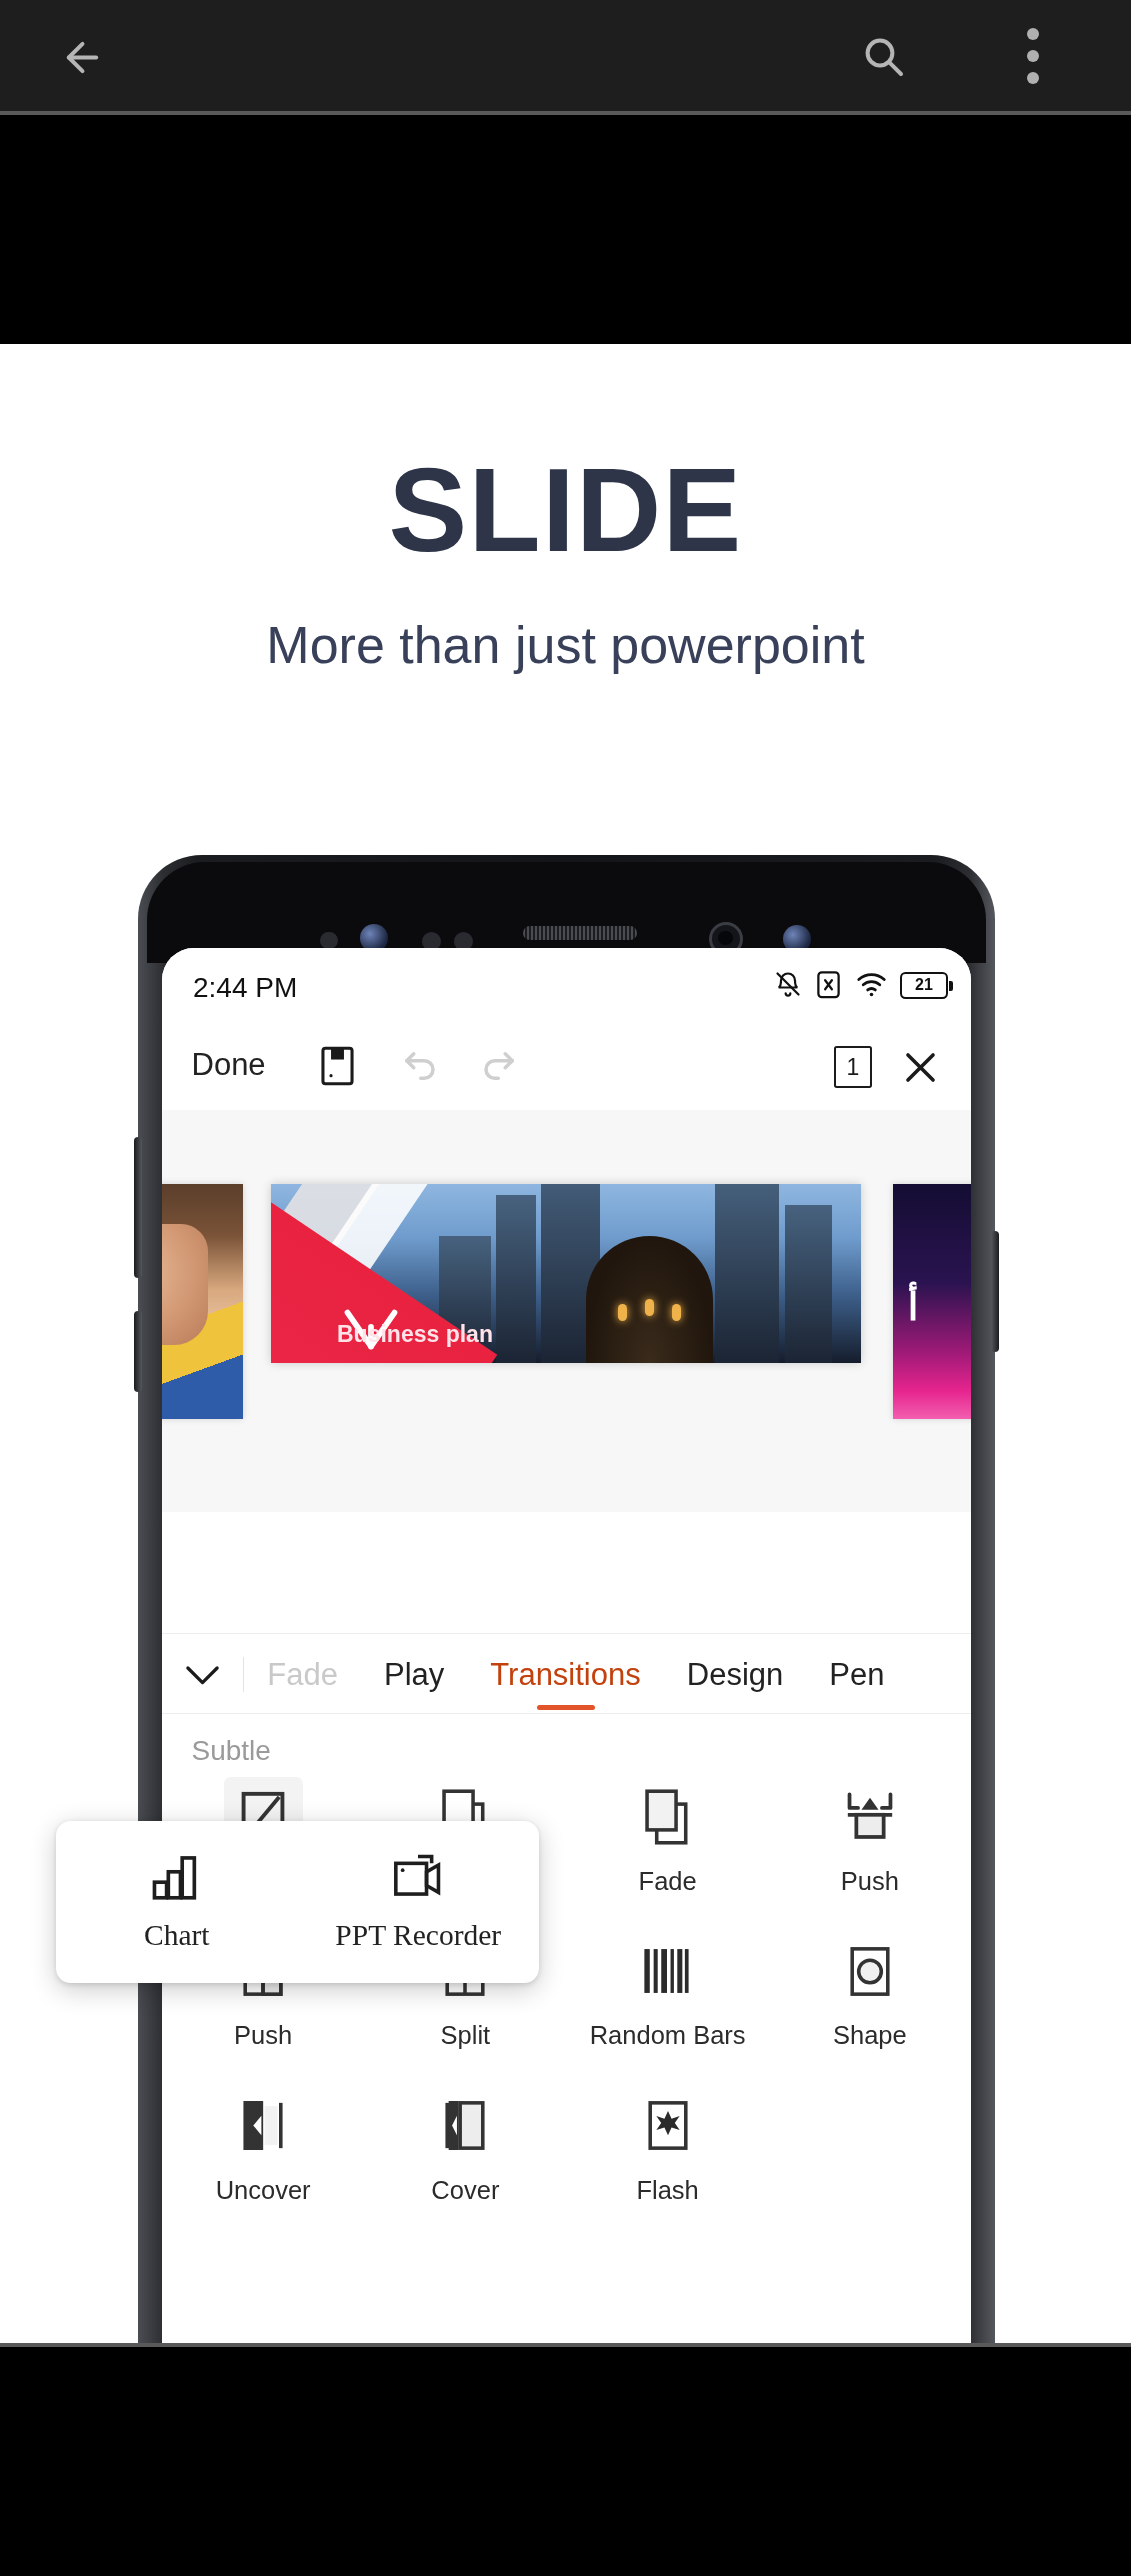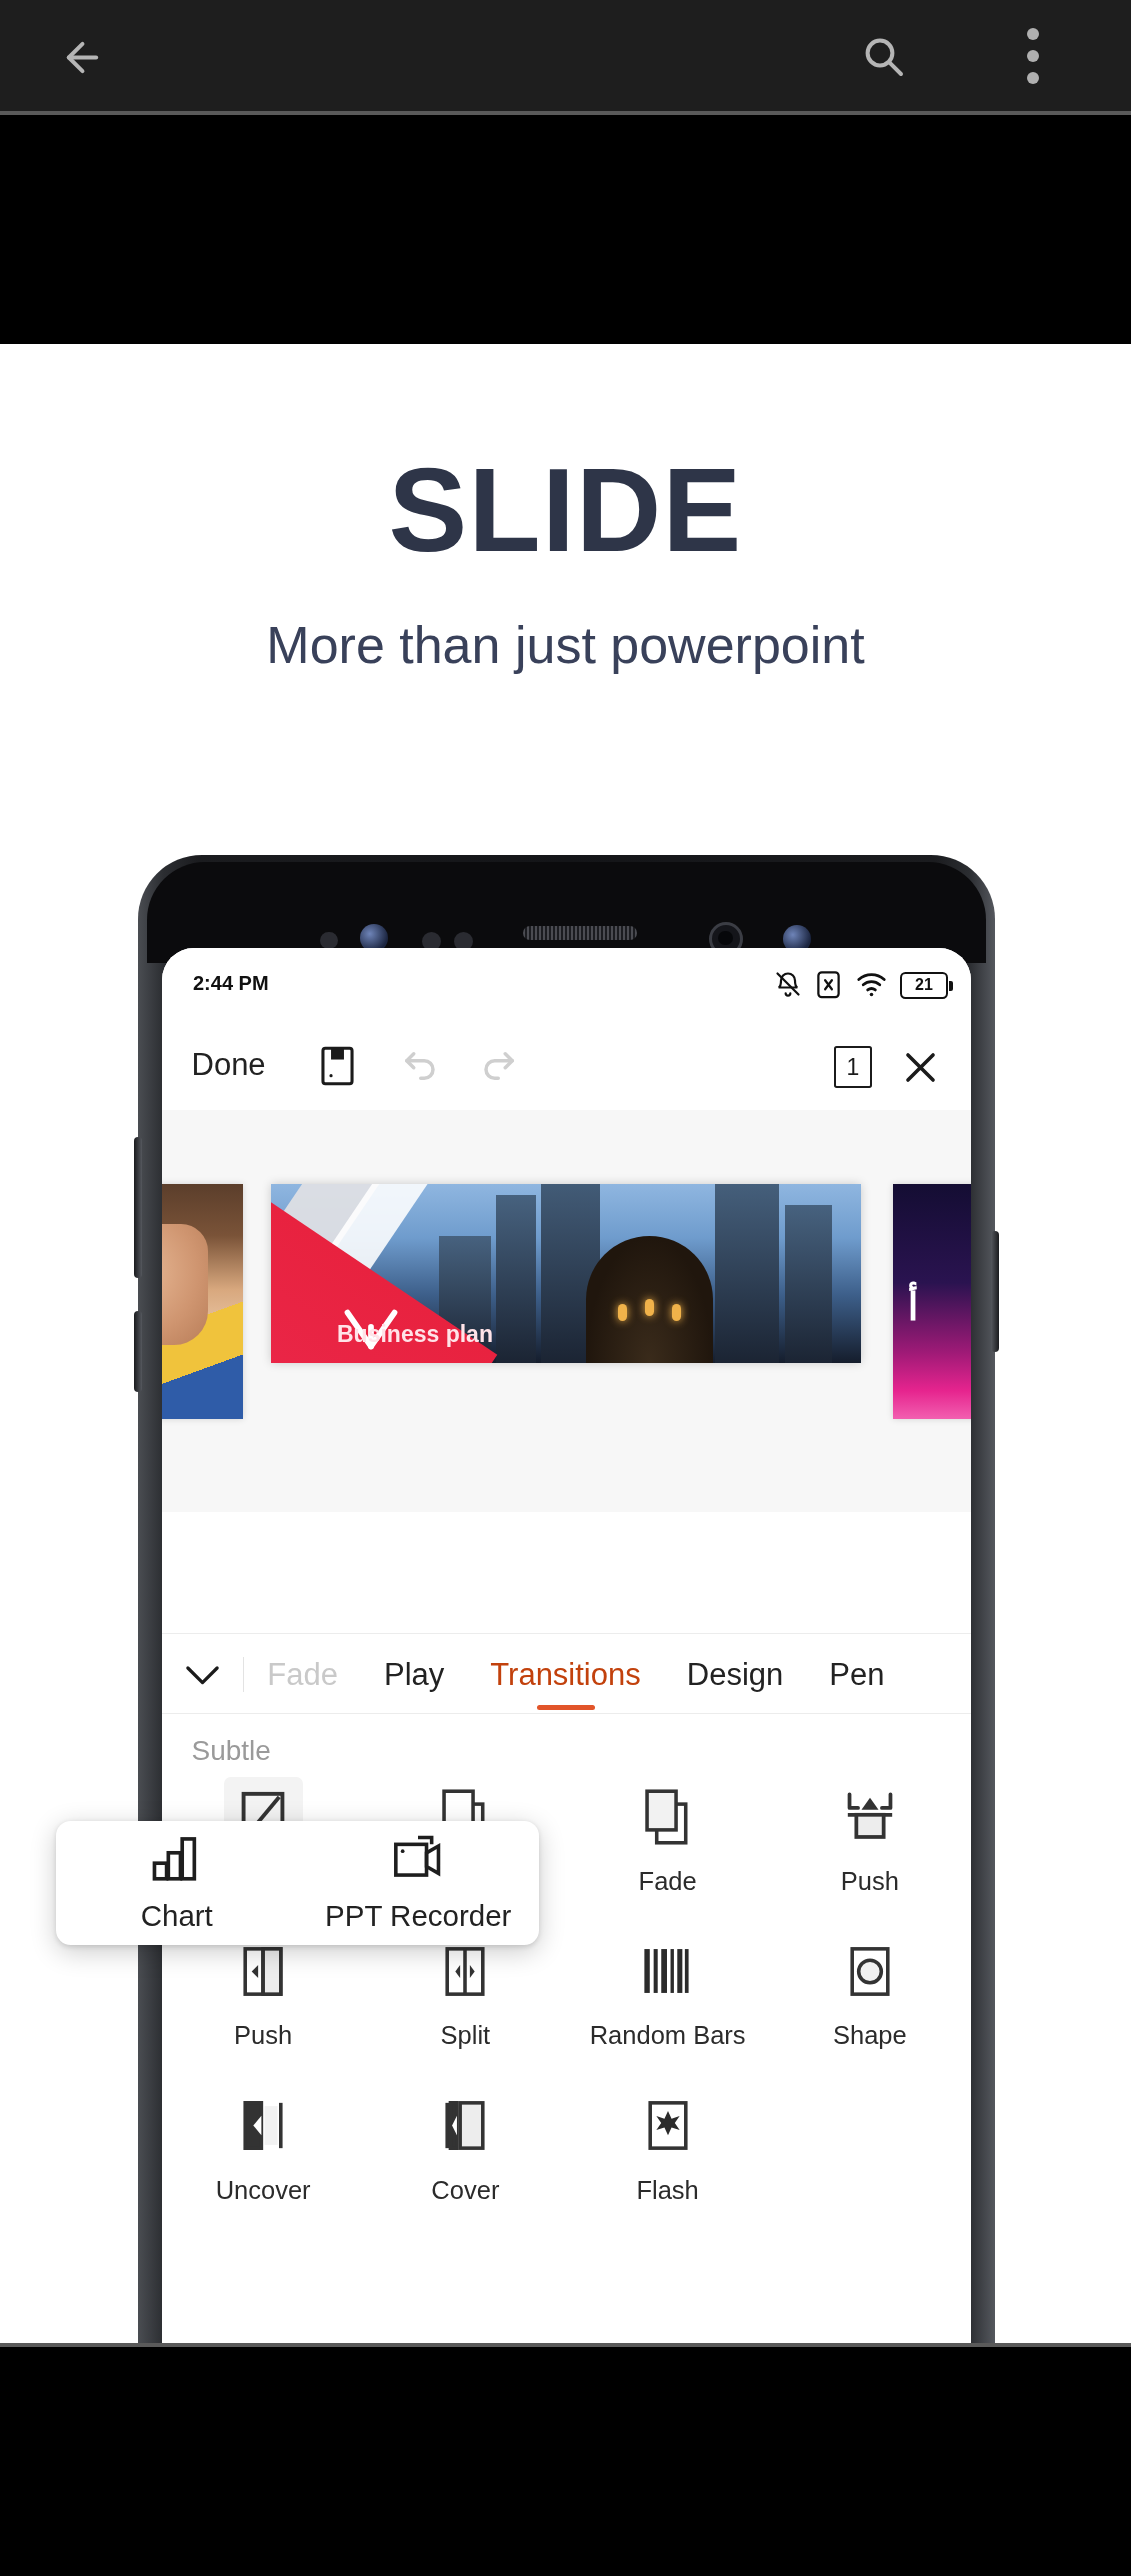--- a/index.html
+++ b/index.html
@@ -104,21 +104,21 @@
     border-radius: 32px 32px 0 0;
   }
 
   
   .statusbar {
     position: absolute; left: 0; top: 0; width: 809px; height: 75px;
     background: #fff;
   }
   .status-time {
     position: absolute; left: 31px; top: 24px;
-    font-size: 20px; font-weight: 700; color: #111;
+    font-size: 28px; font-weight: 400; color: #111;
   }
   .status-icons {
     position: absolute; right: 23px; top: 21.5px;
     display: flex; align-items: center; gap: 13.4px;
   }
   .battery-shell {
     position: relative; width: 48px; height: 27px;
     border: 2.7px solid #111; border-radius: 5.4px;
     display: flex; align-items: center; justify-content: center;
   }
@@ -221,24 +221,24 @@
     box-shadow: 0 0 6.7px rgba(0,0,0,.15);
   }
   .slide-next .ar {
     position: absolute; left: 14.8px; top: 101px;
     font-size: 38px; color: #fff; font-weight: bold;
   }
 
   
   .popup {
     position: absolute; left: 56px; top: 1477px;
-    width: 483px; height: 124px; background: #fff;
+    width: 483px; height: 162px; background: #fff;
     border-radius: 14.8px;
     box-shadow: 0 6.7px 27px rgba(0,0,0,.20), 0 1.3px 5.4px rgba(0,0,0,.12);
-    display: flex; z-index: 30;
+    display: flex; z-index: 30; font-family: Liberation Serif, serif;
   }
   .popup-item {
     flex: 1; display: flex; flex-direction: column;
     align-items: center; justify-content: center; gap: 14.8px; cursor: pointer;
   }
   .popup-label { font-size: 29.5px; color: #222; }
 
   
   .tabbar {
     position: absolute; left: 0; top: 685px; width: 809px; height: 82px;

